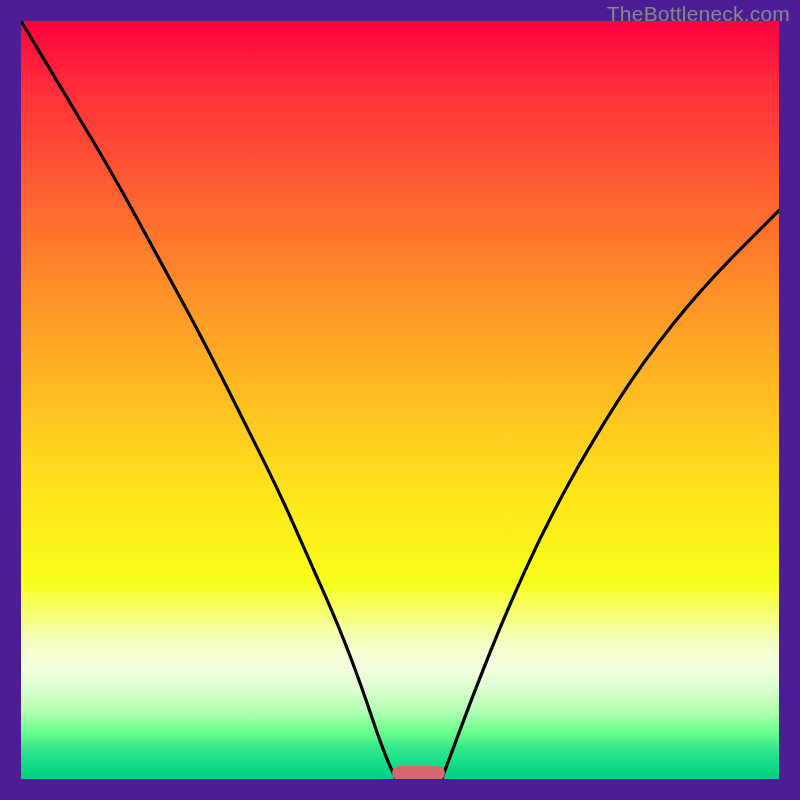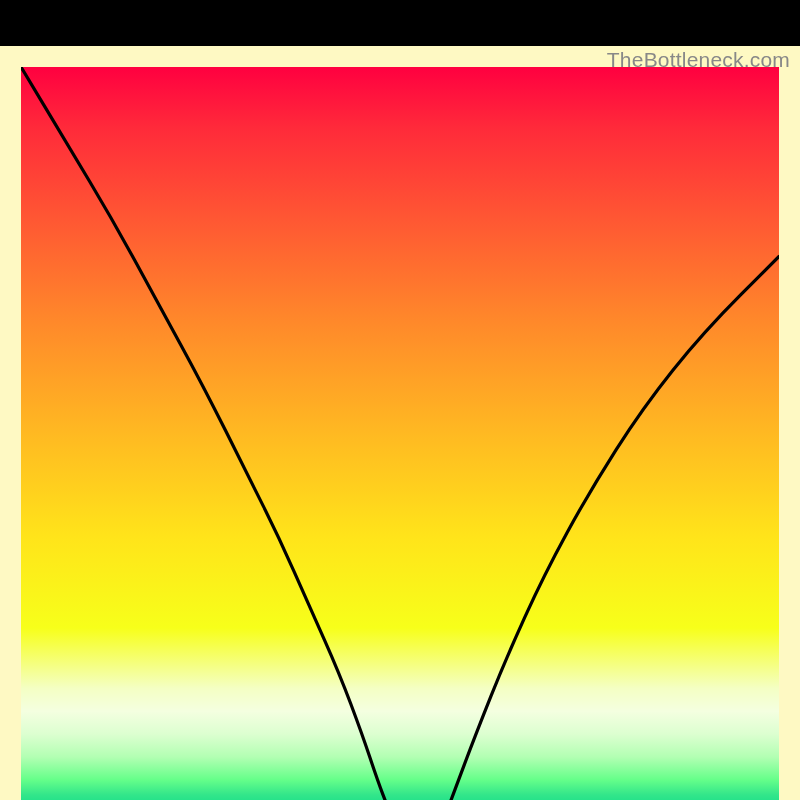--- a/index.html
+++ b/index.html
@@ -7,22 +7,21 @@
     padding: 0;
     width: 800px;
     height: 800px;
     overflow: hidden;
     background: #000;
     font-family: Arial, Helvetica, sans-serif;
   }
   .frame {
     position: absolute;
     inset: 0;
-    background: #fef9c3;
-    margin-top: 46px;
+    background: #4c1d95;
   }
   .plot {
     position: absolute;
     left: 21px;
     top: 21px;
     width: 758px;
     height: 758px;
     overflow: hidden;
   }
   .gradient {

